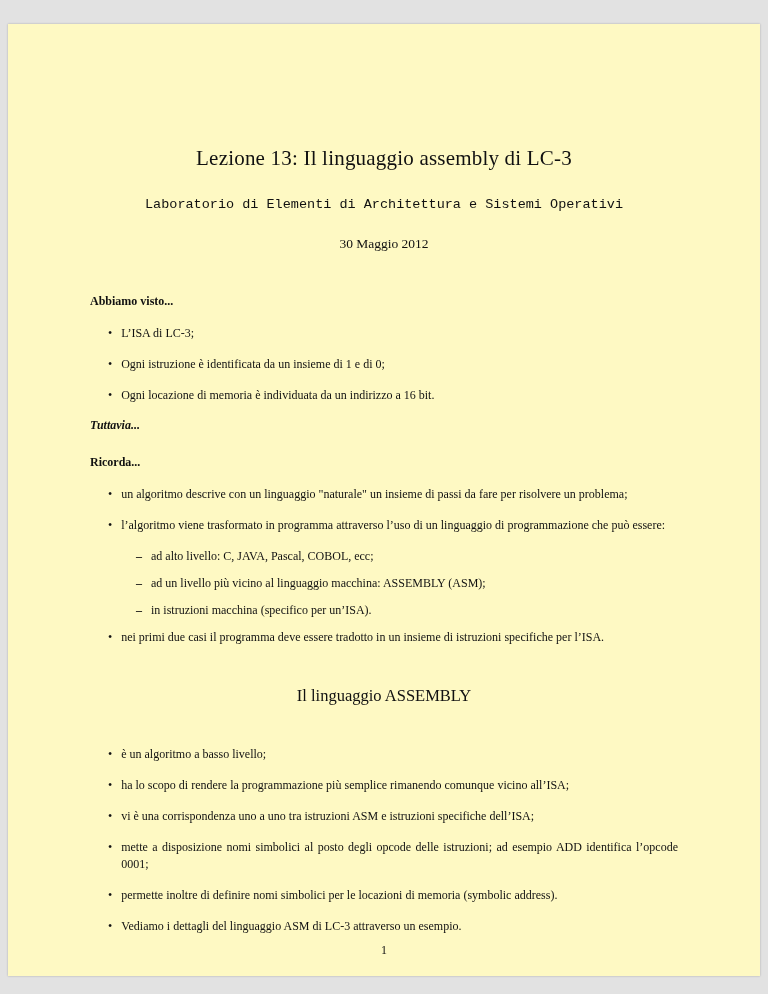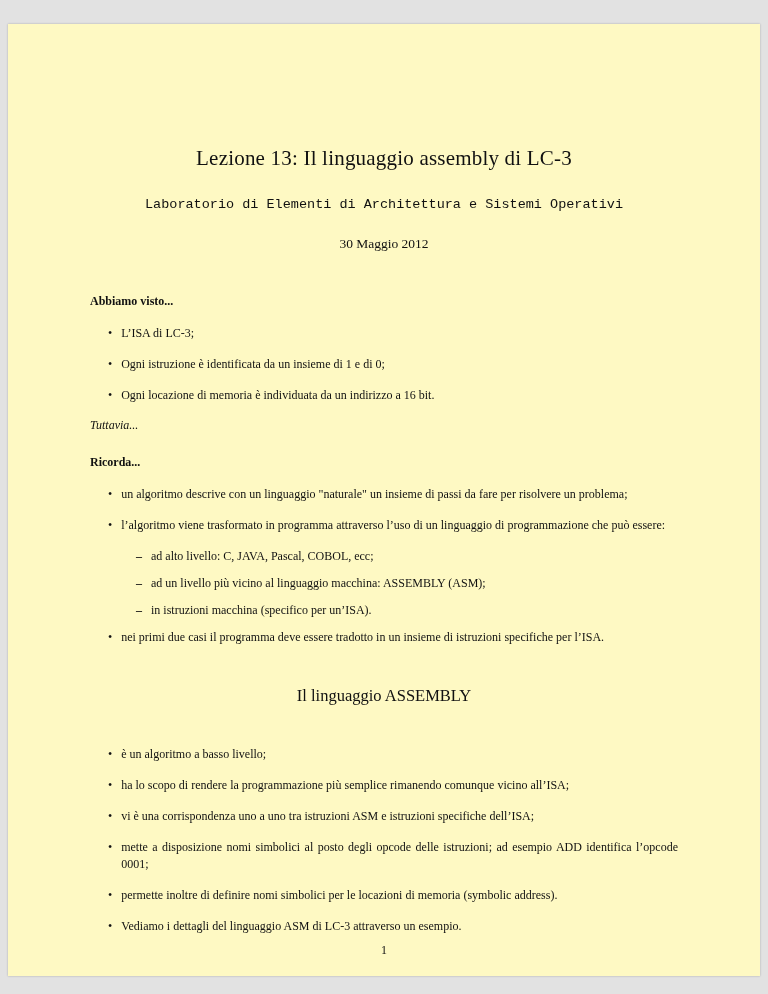--- a/index.html
+++ b/index.html
@@ -85,21 +85,21 @@
   }
   ul.sub-bullets li .marker {
     flex: 0 0 auto;
     font-weight: bold;
   }
   .tuttavia-block {
     margin: 14px 0 22px 0;
   }
   .tuttavia-lead {
     font-size: 12px;
-    font-weight: normal;
+    font-weight: bold;
     font-style: italic;
     margin: 0;
   }
   .tuttavia-body {
     font-size: 12px;
     line-height: 1.42;
     text-align: justify;
     margin: 2px 0 0 0;
   }
   .center-heading {

